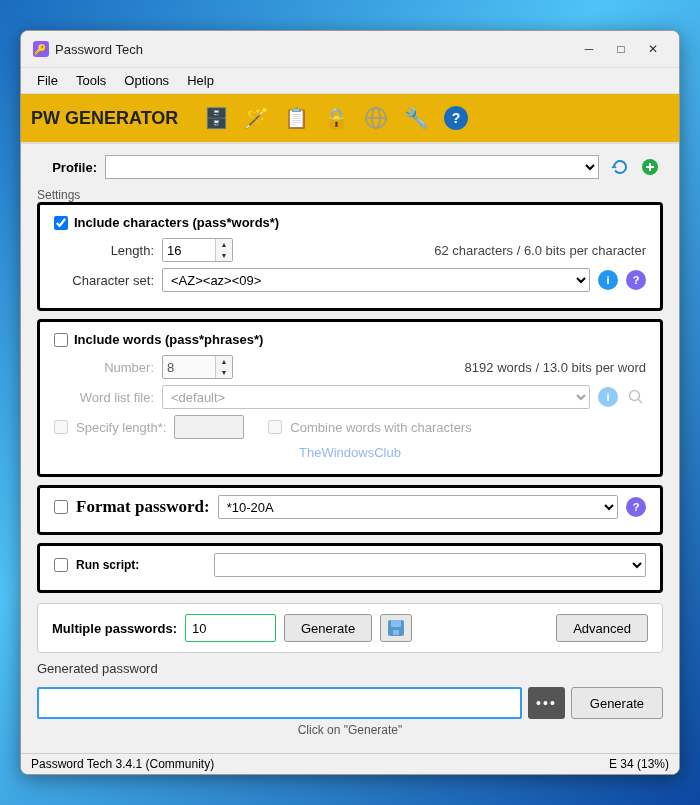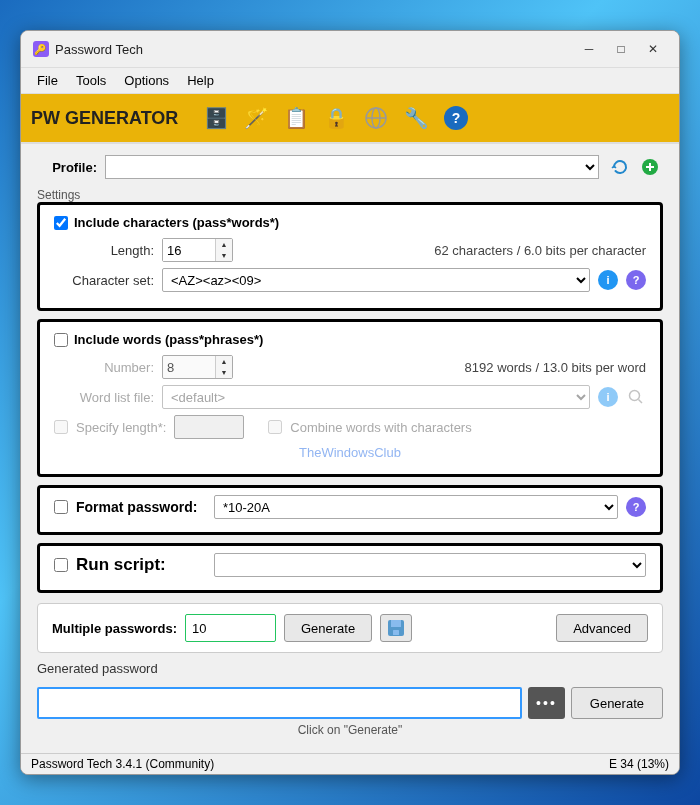--- a/index.html
+++ b/index.html
@@ -536,32 +536,32 @@
         <input type="text" class="small-input" disabled="" style="">
         <input type="checkbox" class="checkbox-input" disabled="" id="combine" style="margin-left: 16px;">
         <label for="combine" class="combine-label disabled">Combine words with characters</label>
       </div>
       <div class="watermark">TheWindowsClub</div>
     </div>
 
     <div class="section" style="padding: 7px 14px;">
       <div class="format-row">
         <input type="checkbox" class="checkbox-input" id="fmt-pw" style="">
-        <label for="fmt-pw" style="font-weight:bold;font-size:14px;min-width:130px;">Format password:</label>
+        <label for="fmt-pw" style="font-weight:bold;font-size:17px;min-width:130px;font-family:Liberation Serif, serif;">Format password:</label>
         <select class="select-field" style="flex:1">
           <option>*10-20A</option>
         </select>
         <div class="help-icon">?</div>
       </div>
     </div>
 
     <div class="section" style="padding: 7px 14px; margin-bottom: 10px;">
       <div class="format-row">
         <input type="checkbox" class="checkbox-input" id="run-script" style="">
-        <label for="run-script" style="font-weight:bold;font-size:17px;min-width:130px;">Run script:</label>
+        <label for="run-script" style="font-weight:bold;font-size:12px;min-width:130px;">Run script:</label>
         <select class="select-field" style="flex:1">
           <option></option>
         </select>
       </div>
     </div>
 
     <div class="bottom-section">
       <div class="multi-row">
         <span class="multi-label">Multiple passwords:</span>
         <input type="text" class="multi-input" value="10" style="">

